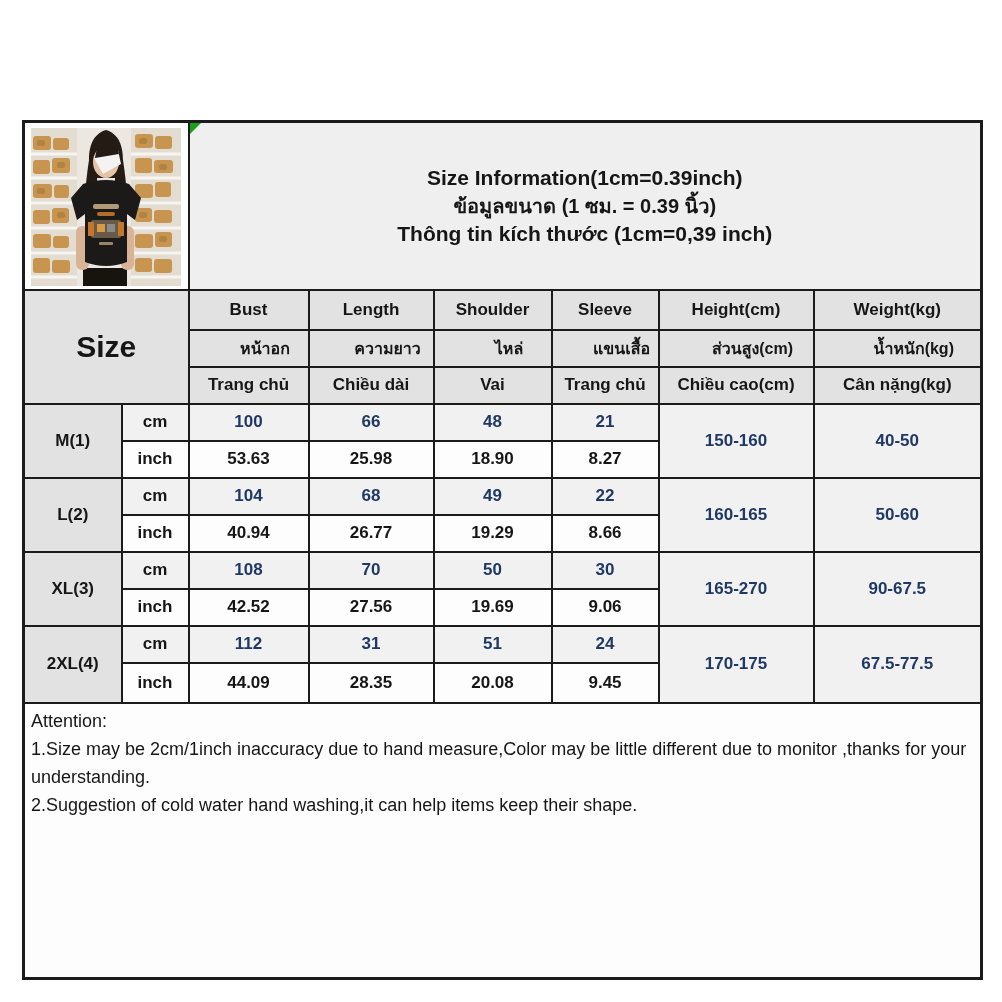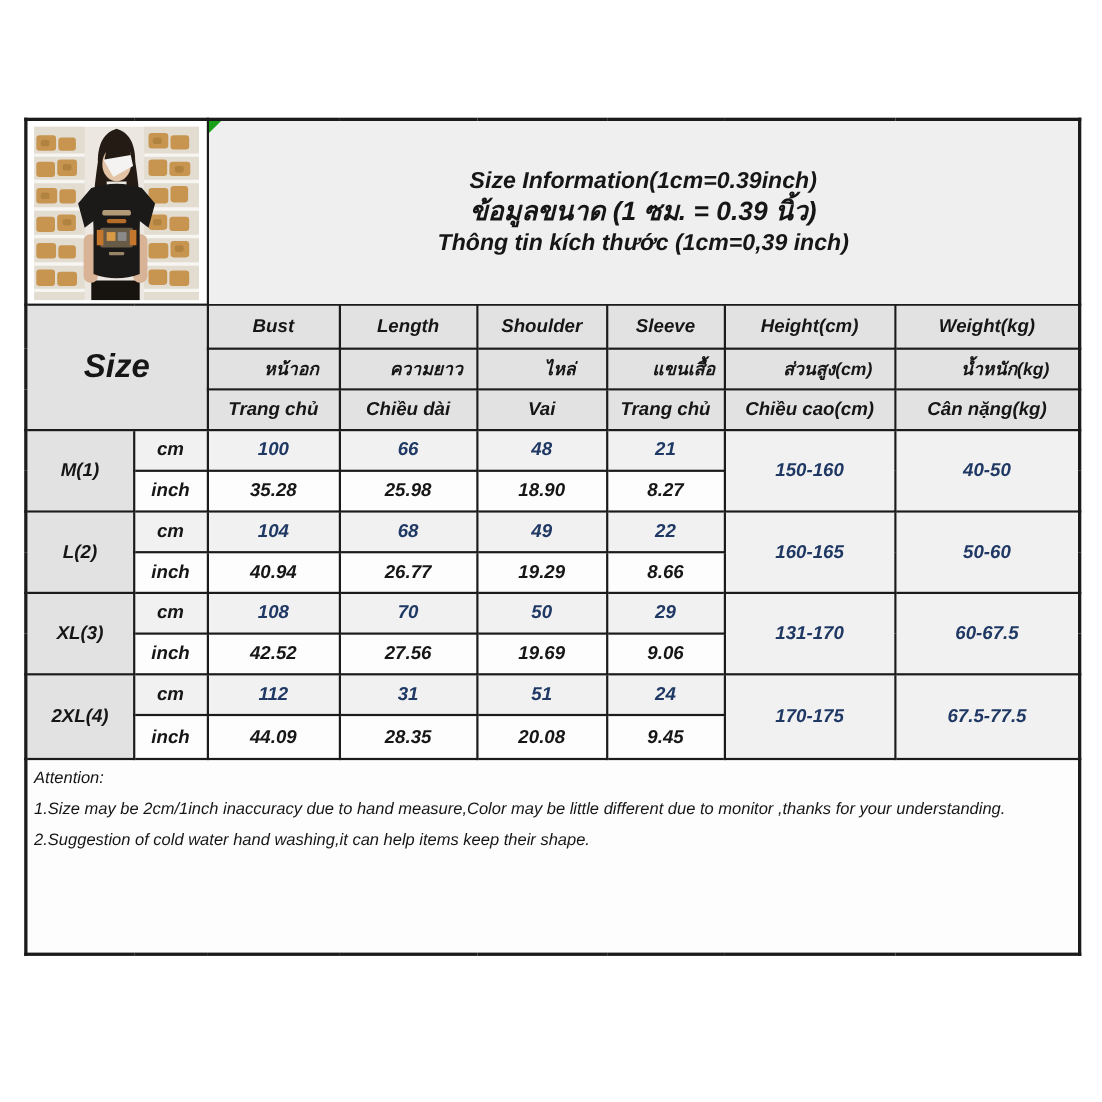--- a/index.html
+++ b/index.html
@@ -6,61 +6,60 @@
     --border:#1b1b1b; --text:#161616; --value-blue:#1f3864;
     --header-bg:#e2e2e2; --title-bg:#efefef; --cm-bg:#f1f1f1; --inch-bg:#fdfdfd;
     --indicator-green:#18a018; --page-bg:#ffffff;
   }
   *{box-sizing:border-box; margin:0; padding:0;}
   html,body{background:var(--page-bg);}
   body{font-family:"Liberation Sans","DejaVu Sans",sans-serif; color:var(--text);}
   .canvas{position:relative; width:1002px; height:1002px; background:var(--page-bg); overflow:hidden;}
 
   table.size-chart{
-    position:absolute; left:22px; top:107px;
-    width:958px; height:762px;
+    position:absolute; left:22px; top:120px;
+    width:958px; height:860px;
     border-collapse:collapse; table-layout:fixed;
     border:3px solid var(--border);
-    font-style:italic;
   }
   td{
     border:2px solid var(--border);
     text-align:center; vertical-align:middle;
     font-weight:bold; font-size:17px; color:var(--text);
     overflow:hidden; padding:0;
   }
 
   
   tr.photo-row{height:168px;}
   td.photo-cell{background:#ffffff; vertical-align:middle;}
   .photo-frame{width:150px; height:158px; margin:2px auto 0 auto; display:block;}
   td.title-cell{background:var(--title-bg); position:relative;}
   .err-tri{position:absolute; top:0; left:0; width:0; height:0;
     border-top:11px solid var(--indicator-green); border-right:11px solid transparent;}
   .title-line{display:block; font-weight:bold; font-size:21px; line-height:28px; color:var(--text);}
-  .title-line.th{font-size:24px;}
+  .title-line.th{font-size:20px;}
 
   
   tr.hdr-en{height:40px;} tr.hdr-th{height:37px;} tr.hdr-vi{height:37px;}
   td.size-cell{background:var(--header-bg); font-size:30px;}
   td.hdr{background:var(--header-bg);}
   td.hdr.th{font-size:16px;padding-left:33px;}
 
   
   tr.data-row{height:37px;}
   td.size-label{background:var(--header-bg);}
   td.cm-bg{background:var(--cm-bg);}
   td.inch-bg{background:var(--inch-bg);}
   td.val-blue{color:var(--value-blue);}
   td.range{background:var(--cm-bg); color:var(--value-blue);}
 
   
   td.attention-cell{
     background:var(--inch-bg); text-align:left; vertical-align:top;
-    font-weight:normal; font-size:15px; line-height:28px; padding:3px 10px 0 6px;
+    font-weight:normal; font-size:18px; line-height:28px; padding:3px 10px 0 6px;
   }
   .attn p{margin:0;}
 </style>
 </head>
 <body>
 
 <div class="canvas">
   <table class="size-chart">
     <colgroup>
       <col style="width:98px">
@@ -195,21 +194,21 @@
       <td class="cm-bg">cm</td>
       <td class="cm-bg val-blue">100</td>
       <td class="cm-bg val-blue">66</td>
       <td class="cm-bg val-blue">48</td>
       <td class="cm-bg val-blue">21</td>
       <td rowspan="2" class="range">150-160</td>
       <td rowspan="2" class="range">40-50</td>
     </tr>
     <tr class="data-row">
       <td class="inch-bg">inch</td>
-      <td class="inch-bg">35.28</td>
+      <td class="inch-bg">53.63</td>
       <td class="inch-bg">25.98</td>
       <td class="inch-bg">18.90</td>
       <td class="inch-bg">8.27</td>
     </tr>
 
     <tr class="data-row">
       <td rowspan="2" class="size-label">L(2)</td>
       <td class="cm-bg">cm</td>
       <td class="cm-bg val-blue">104</td>
       <td class="cm-bg val-blue">68</td>
@@ -225,23 +224,23 @@
       <td class="inch-bg">19.29</td>
       <td class="inch-bg">8.66</td>
     </tr>
 
     <tr class="data-row">
       <td rowspan="2" class="size-label">XL(3)</td>
       <td class="cm-bg">cm</td>
       <td class="cm-bg val-blue">108</td>
       <td class="cm-bg val-blue">70</td>
       <td class="cm-bg val-blue">50</td>
-      <td class="cm-bg val-blue">29</td>
-      <td rowspan="2" class="range">131-170</td>
-      <td rowspan="2" class="range">60-67.5</td>
+      <td class="cm-bg val-blue">30</td>
+      <td rowspan="2" class="range">165-270</td>
+      <td rowspan="2" class="range">90-67.5</td>
     </tr>
     <tr class="data-row">
       <td class="inch-bg">inch</td>
       <td class="inch-bg">42.52</td>
       <td class="inch-bg">27.56</td>
       <td class="inch-bg">19.69</td>
       <td class="inch-bg">9.06</td>
     </tr>
 
     <tr class="data-row">

